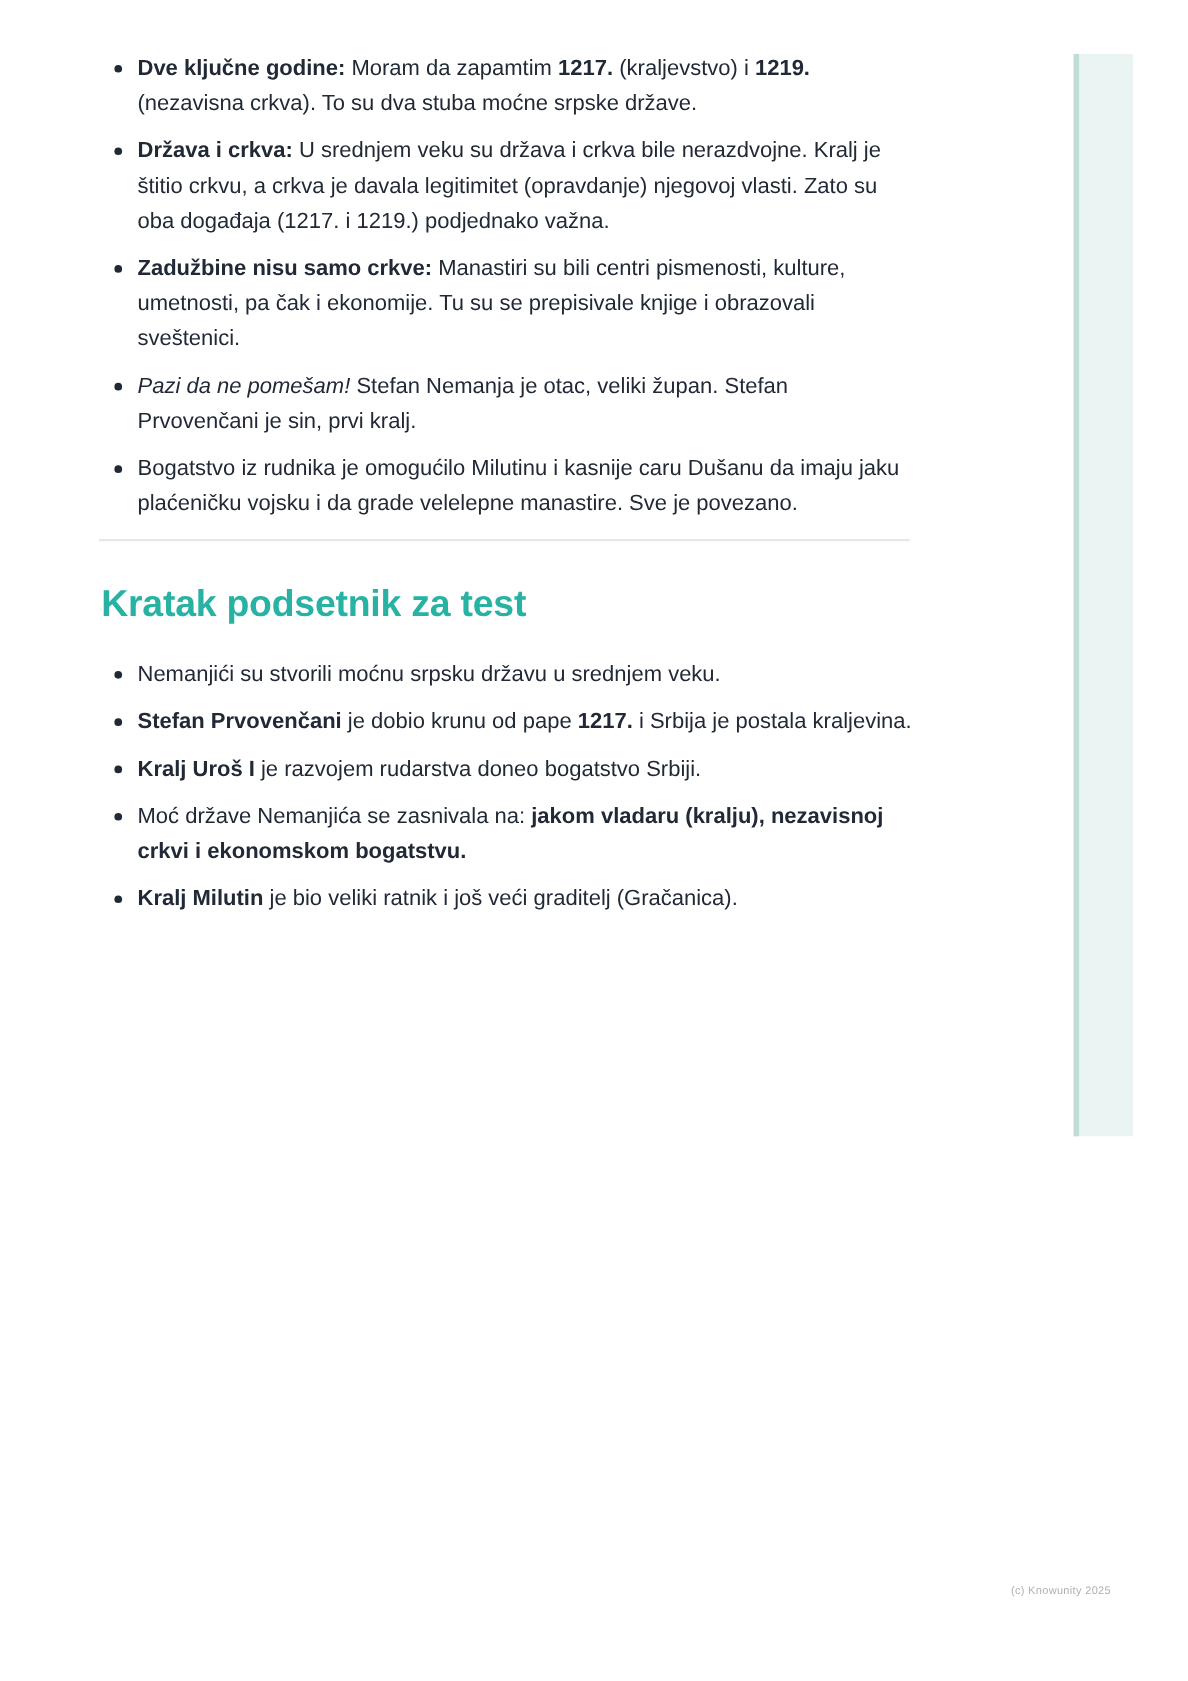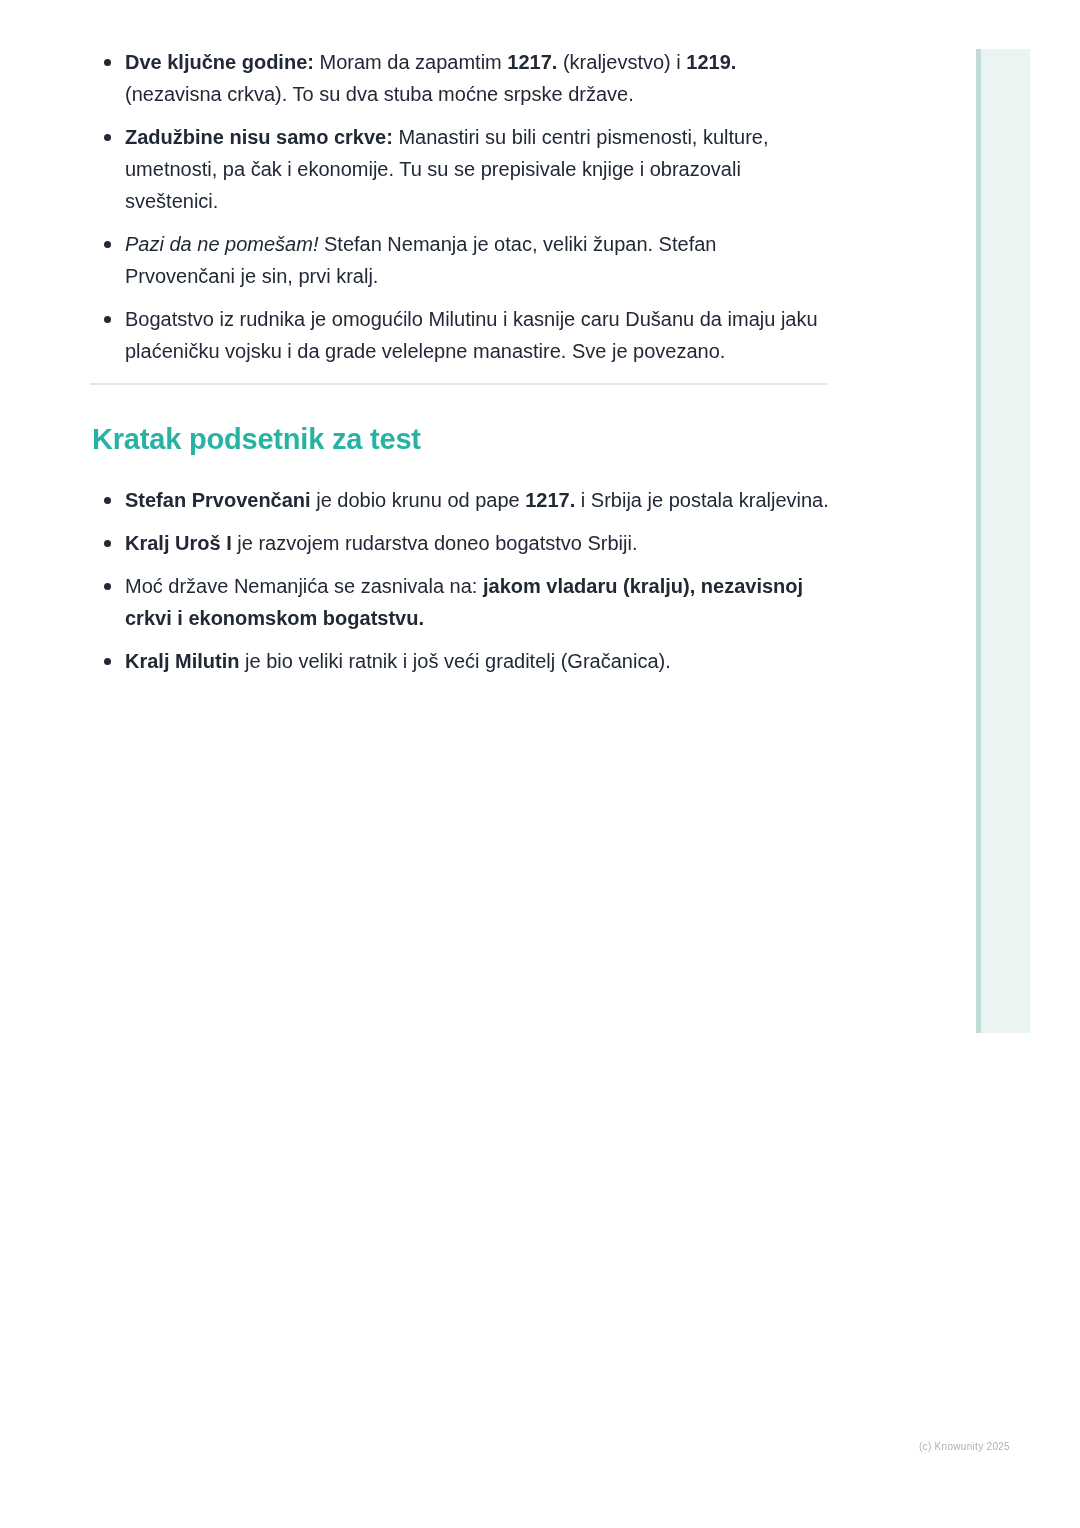--- a/index.html
+++ b/index.html
@@ -60,21 +60,21 @@
 
   .divider {
     height: 2px;
     background: #e7e7e7;
     margin-top: 16px;
     width: 737px;
   }
 
   h2.section-heading {
     color: #28b2a3;
-    font-size: 29px;
+    font-size: 34px;
     font-weight: 700;
     letter-spacing: -0.2px;
     margin: 38px 0 28px 2px;
   }
 
   .copyright {
     position: absolute;
     top: 1441px;
     right: 70px;
     font-size: 10px;
@@ -86,30 +86,32 @@
 <body>
 
 <div class="page">
 
   <div class="edge-strip"></div>
 
   <div class="content">
 
     <ul class="notes">
         <li><span class="bold">Dve ključne godine:</span><span class="normal"> Moram da zapamtim </span><span class="bold">1217.</span><span class="normal"> (kraljevstvo) i </span><span class="bold">1219.</span><span class="normal"> (nezavisna crkva). To su dva stuba moćne srpske države.</span></li>
+        <li><span class="bold">Država i crkva:</span><span class="normal"> U srednjem veku su država i crkva bile nerazdvojne. Kralj je štitio crkvu, a crkva je davala legitimitet (opravdanje) njegovoj vlasti. Zato su oba događaja (1217. i 1219.) podjednako važna.</span></li>
         <li><span class="bold">Zadužbine nisu samo crkve:</span><span class="normal"> Manastiri su bili centri pismenosti, kulture, umetnosti, pa čak i ekonomije. Tu su se prepisivale knjige i obrazovali sveštenici.</span></li>
         <li><span class="italic">Pazi da ne pomešam!</span><span class="normal"> Stefan Nemanja je otac, veliki župan. Stefan Prvovenčani je sin, prvi kralj.</span></li>
         <li><span class="normal">Bogatstvo iz rudnika je omogućilo Milutinu i kasnije caru Dušanu da imaju jaku plaćeničku vojsku i da grade velelepne manastire. Sve je povezano.</span></li>
       </ul>
 
     <div class="divider"></div>
 
     <h2 class="section-heading">Kratak podsetnik za test</h2>
 
     <ul class="notes">
+        <li><span class="normal">Nemanjići su stvorili moćnu srpsku državu u srednjem veku.</span></li>
         <li><span class="bold">Stefan Prvovenčani</span><span class="normal"> je dobio krunu od pape </span><span class="bold">1217.</span><span class="normal"> i Srbija je postala kraljevina.</span></li>
         <li><span class="bold">Kralj Uroš I</span><span class="normal"> je razvojem rudarstva doneo bogatstvo Srbiji.</span></li>
         <li><span class="normal">Moć države Nemanjića se zasnivala na: </span><span class="bold">jakom vladaru (kralju), nezavisnoj crkvi i ekonomskom bogatstvu.</span></li>
         <li><span class="bold">Kralj Milutin</span><span class="normal"> je bio veliki ratnik i još veći graditelj (Gračanica).</span></li>
       </ul>
 
   </div>
 
   <div class="copyright">(c) Knowunity 2025</div>
 

